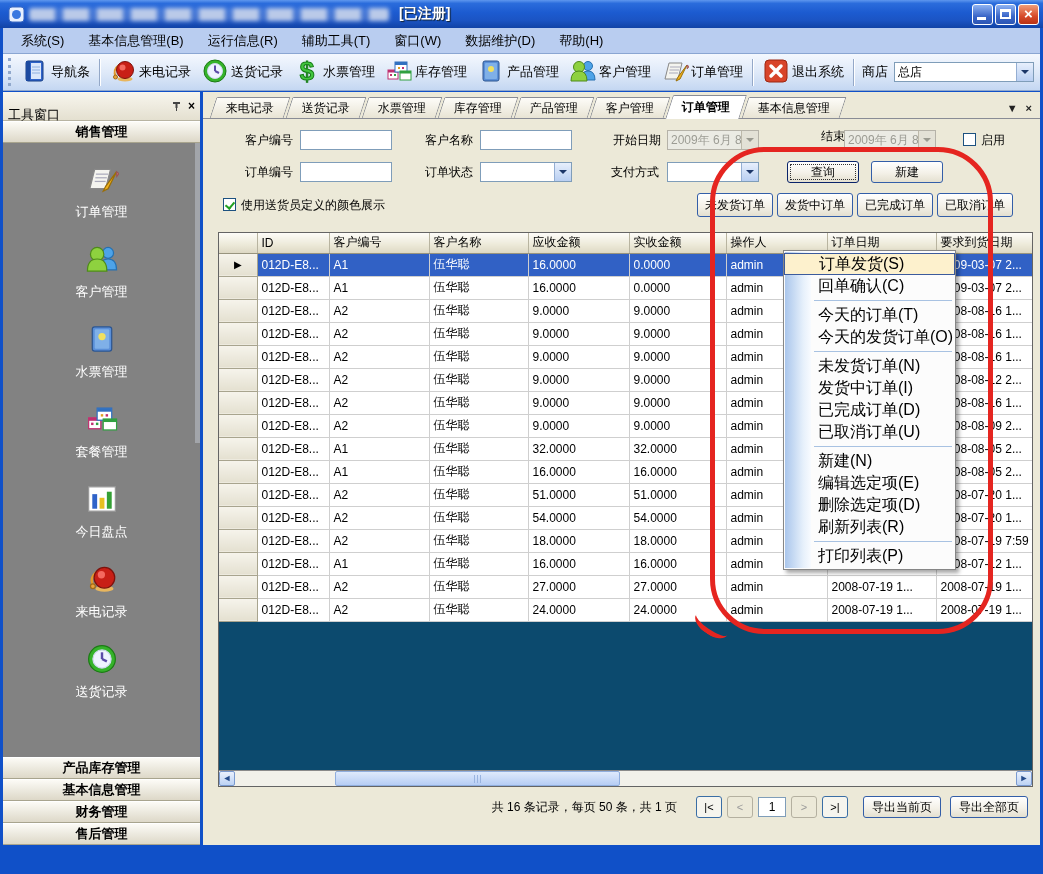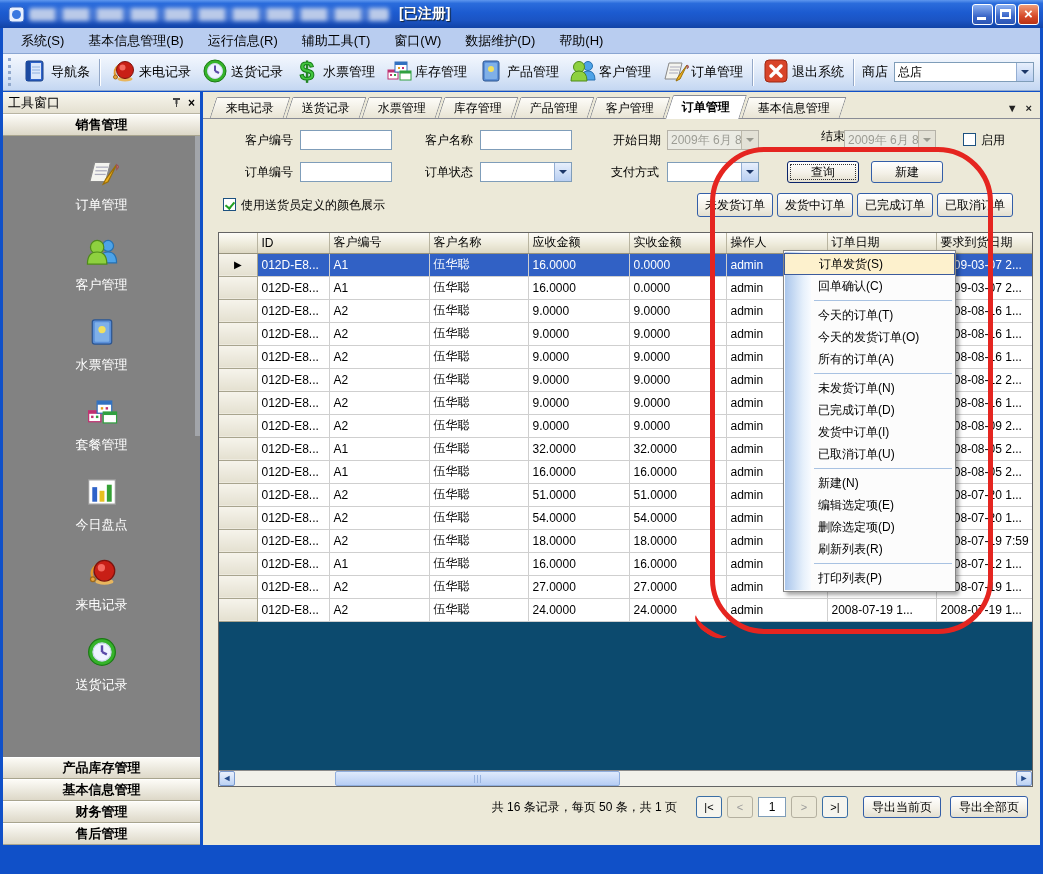--- a/index.html
+++ b/index.html
@@ -44,21 +44,21 @@
     background:linear-gradient(#e7effc,#b9cff2); border-left:1px solid #94aed2; }
   .combo .cbtn i { position:absolute; left:4px; top:7px; width:0; height:0;
     border:4px solid transparent; border-top-color:#1c3668; }
   .combo.disabled { background:#ebebe4; color:#9c9c94; border-color:#b5b2a8; }
   .combo.disabled .cbtn { background:#e3e1d6; border-left-color:#bdb9aa; }
   .combo.disabled .cbtn i { border-top-color:#9a9a90; }
 
   
   .sidebar { position:absolute; left:3px; top:92px; width:197px; height:753px; background:#828282; }
   .sb-title { height:22px; background:linear-gradient(#f8f6ee,#e4e0d0); border-bottom:1px solid #b8b4a2;
-    display:flex; align-items:center; padding:0 5px; font-size:13px; }
+    display:flex; padding:14px 5px; font-size:13px; }
   .sb-title .sp { margin-left:auto; display:flex; gap:6px; align-items:center; }
   .sb-top-group, .sb-group { height:22px; background:linear-gradient(#fcfbf6,#ddd8c8);
     border-top:1px solid #fff; border-bottom:1px solid #a8a48e; text-align:center;
     line-height:20px; font-size:13px; font-weight:bold; }
   .sb-body { height:621px; position:relative; padding-top:8px; }
   .sb-body::after { content:""; position:absolute; right:0; top:0; width:5px; height:300px; background:#b8bcc4; opacity:.6; }
   .sb-item { width:100%; height:80px; display:flex; flex-direction:column; align-items:center; justify-content:center; color:#fff; font-size:13px; }
   .sb-item .lbl { margin-top:4px; }
   .sb-groups { position:absolute; bottom:0; left:0; width:100%; }
 
@@ -114,21 +114,21 @@
   .pg-summary { margin-right:14px; }
   .pgbtn { width:26px; height:22px; font-size:11px; background:#f6f5ee; border:1px solid #3a6ea5; border-radius:3px; text-align:center; line-height:20px; }
   .pgbtn.dim { border-color:#b4b0a0; color:#999; background:#ece9d8; }
   .pgnum { width:28px; height:20px; border:1px solid #7f9db9; text-align:center; font-size:12px; font-family:"Liberation Sans",sans-serif; }
 
   
   .ctx { position:absolute; left:783px; top:250px; width:173px; background:#fcfcfc;
     border:1px solid #868686; box-shadow:3px 3px 4px rgba(0,0,0,.35); padding:2px 0; z-index:50; }
   .ctx::before { content:""; position:absolute; left:1px; top:1px; bottom:1px; width:26px;
     background:linear-gradient(90deg,#aac6ec,#e6f0fb 70%,#f8fbff); }
-  .ctx-item { position:relative; height:22px; line-height:22px; padding-left:34px; font-size:12px; white-space:nowrap; }
+  .ctx-item { position:relative; height:22px; line-height:22px; padding-left:34px; font-size:16px; white-space:nowrap; }
   .ctx-item.hl { background:#fdf1cd; border:1px solid #3c5b9c; line-height:20px; }
   .ctx-sep { height:1px; background:#a8c2e2; margin:3px 3px 3px 30px; position:relative; }
 
   
   .annotation { position:absolute; left:710px; top:147px; width:283px; height:487px;
     border:5px solid #e52520; border-radius:55px; z-index:70; pointer-events:none; }
   .annotation::after { content:""; position:absolute; left:-22px; bottom:-6px; width:38px; height:16px;
     border-bottom:5px solid #e52520; border-radius:50%; transform:rotate(34deg); }
 
   
@@ -661,25 +661,24 @@
       <button class="xp-btn" style="width:78px;margin-left:4px;">导出全部页</button>
     </div>
   </div>
 
   <div class="ctx" id="ctx">
       <div class="ctx-item hl">订单发货(S)</div>
       <div class="ctx-item">回单确认(C)</div>
       <div class="ctx-sep"></div>
       <div class="ctx-item">今天的订单(T)</div>
       <div class="ctx-item">今天的发货订单(O)</div>
-      <div class="ctx-item">所有的订单(A)</div>
       <div class="ctx-sep"></div>
       <div class="ctx-item">未发货订单(N)</div>
+      <div class="ctx-item">发货中订单(I)</div>
       <div class="ctx-item">已完成订单(D)</div>
-      <div class="ctx-item">发货中订单(I)</div>
       <div class="ctx-item">已取消订单(U)</div>
       <div class="ctx-sep"></div>
       <div class="ctx-item">新建(N)</div>
       <div class="ctx-item">编辑选定项(E)</div>
       <div class="ctx-item">删除选定项(D)</div>
       <div class="ctx-item">刷新列表(R)</div>
       <div class="ctx-sep"></div>
       <div class="ctx-item">打印列表(P)</div>
     </div>
 

